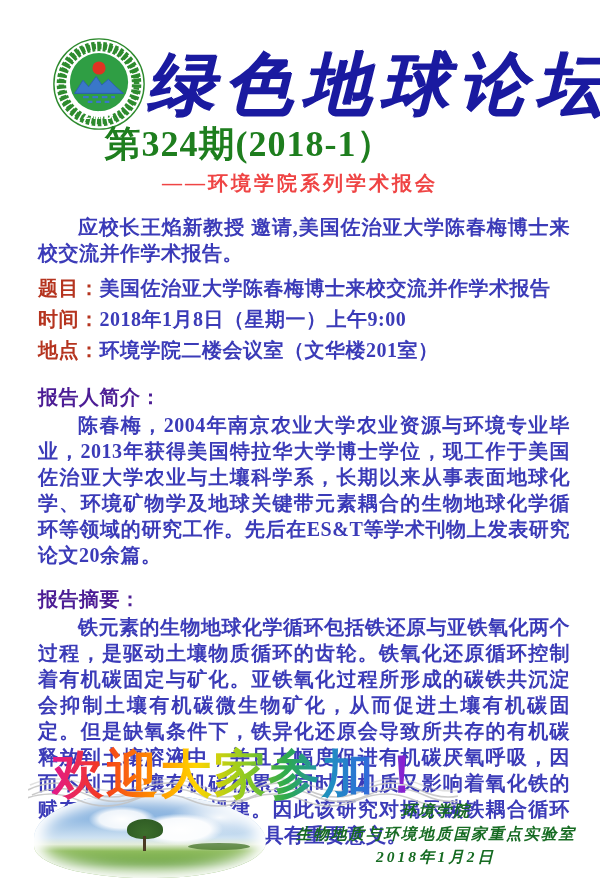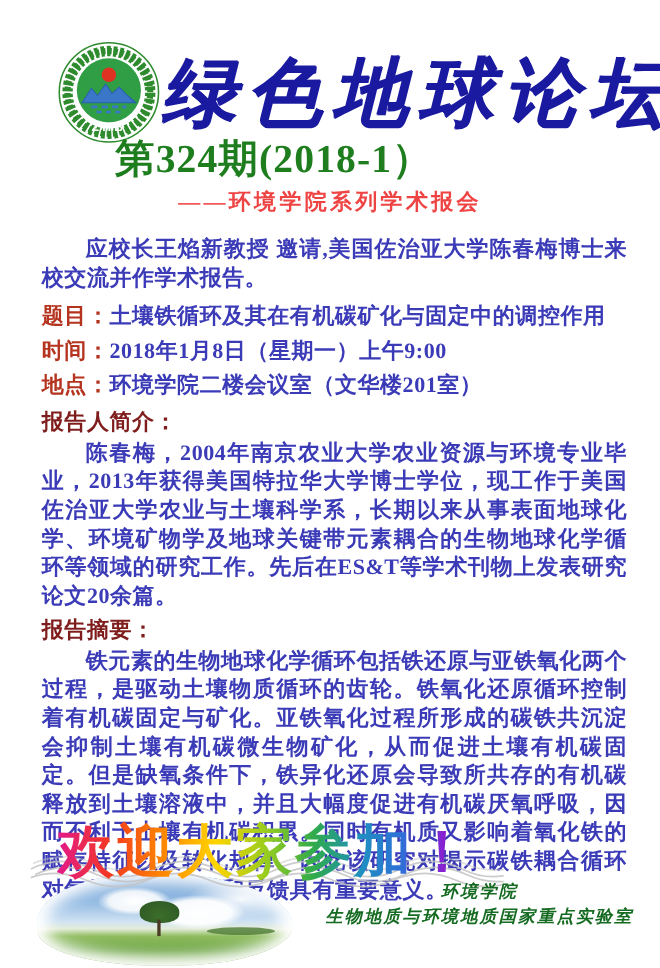--- a/index.html
+++ b/index.html
@@ -35,21 +35,21 @@
 
   
   .content{
     position:absolute; top:214px; left:38px; right:30px;
     color:#3b3bb8; font-weight:700; font-size:20px; letter-spacing:0.5px;
   }
   .para{ line-height:26px; text-indent:2em; text-align:justify; }
   .intro{ margin-bottom:7px; }
   .detail-row{ line-height:31px; white-space:nowrap; }
   .lbl{ color:#b5341f; }
-  .section-head{ line-height:30px; color:#7f1d1d; margin-top:3px; }
+  .section-head{ line-height:30px; color:#4c1d95; margin-top:16px; }
 
   
   .ribbons{ position:absolute; left:28px; top:768px; width:430px; height:46px; z-index:1; }
   .welcome{
     position:absolute; left:52px; top:740px; z-index:2;
     font-size:52px; font-weight:700; letter-spacing:2px; white-space:nowrap;
     background:linear-gradient(90deg,#e2198b 0%,#f43a1e 13%,#fe8a00 26%,#ffd400 38%,
                #9acd1e 50%,#2eaa4e 62%,#1f8fc0 73%,#2f6fd8 83%,#8a1fd0 93%,#b01fe0 100%);
     -webkit-background-clip:text; background-clip:text;
     color:transparent;
@@ -103,21 +103,21 @@
 </div>
 
 <div class="issue">第324期(2018-1）</div>
 <div class="subtitle">——环境学院系列学术报会</div>
 
 <div class="content">
 
   <p class="para intro">应校长王焰新教授 邀请,美国佐治亚大学陈春梅博士来校交流并作学术报告。</p>
 
   <div class="detail-row">
-    <span class="lbl">题目：</span><span>土壤铁循环及其在有机碳矿化与固定中的调控作用</span>
+    <span class="lbl">题目：</span><span>美国佐治亚大学陈春梅博士来校交流并作学术报告</span>
   </div>
   <div class="detail-row">
     <span class="lbl">时间：</span><span>2018年1月8日（星期一）上午9:00</span>
   </div>
   <div class="detail-row">
     <span class="lbl">地点：</span><span>环境学院二楼会议室（文华楼201室）</span>
   </div>
 
   <div class="section-head">报告人简介：</div>
   <p class="para">陈春梅，2004年南京农业大学农业资源与环境专业毕业，2013年获得美国特拉华大学博士学位，现工作于美国佐治亚大学农业与土壤科学系，长期以来从事表面地球化学、环境矿物学及地球关键带元素耦合的生物地球化学循环等领域的研究工作。先后在ES&amp;T等学术刊物上发表研究论文20余篇。</p>
@@ -142,13 +142,14 @@
   <div class="tree">
     <div class="canopy"></div>
     <div class="trunk"></div>
   </div>
   <div class="treeline"></div>
 </div>
 
 <div class="credits">
   <div>环境学院</div>
   <div>生物地质与环境地质国家重点实验室</div>
+  <div class="date">2018年1月2日</div>
 </div>
 
 </body></html>

